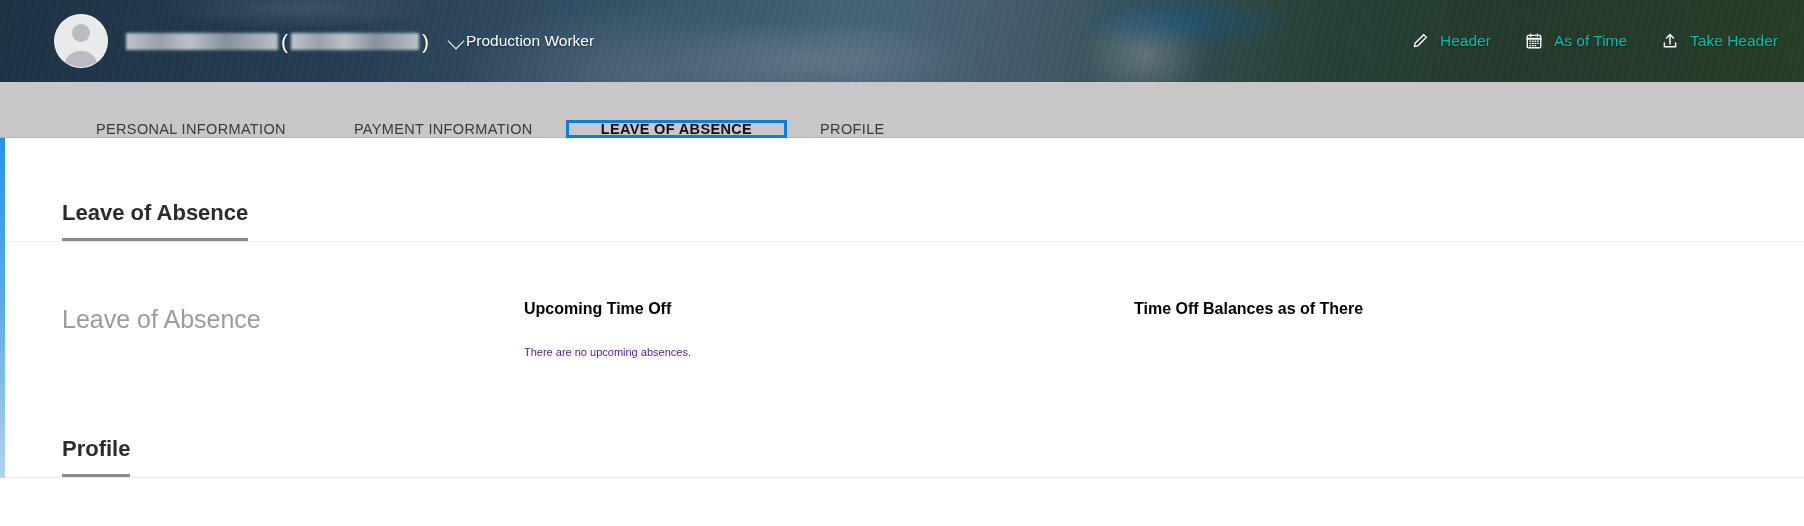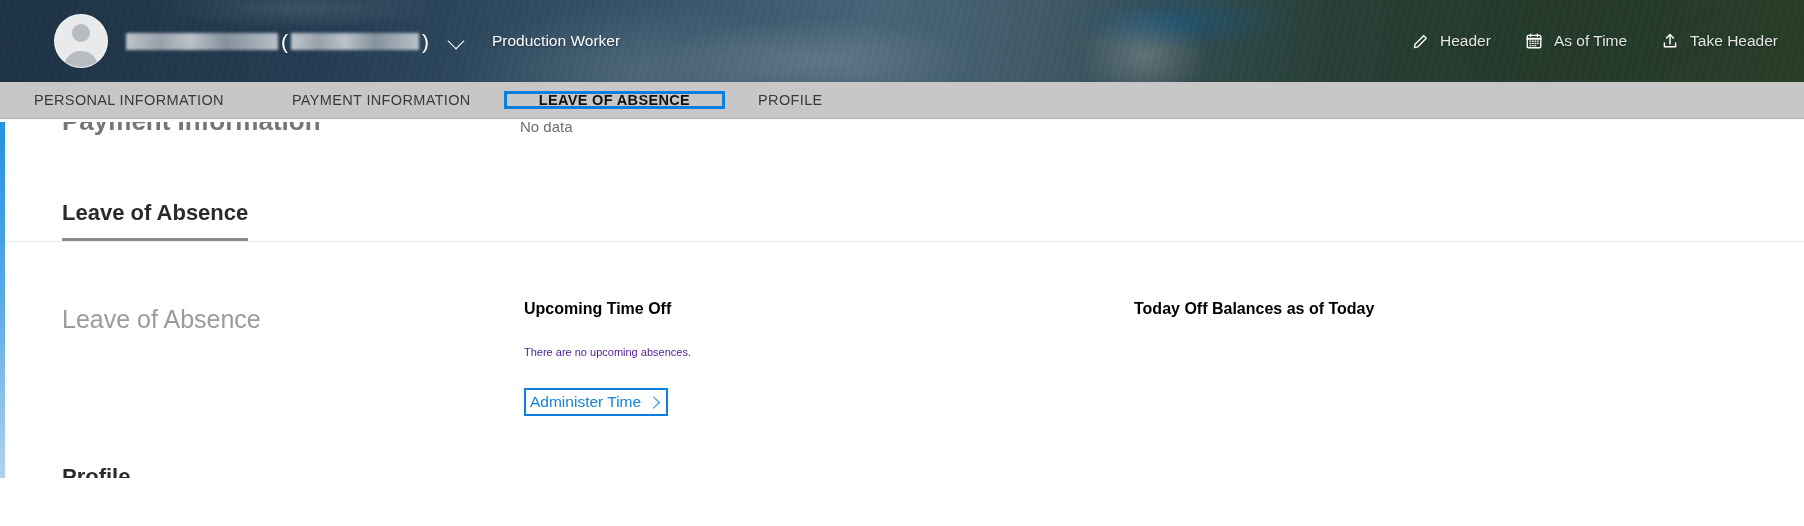--- a/index.html
+++ b/index.html
@@ -137,54 +137,54 @@
   .chevron-down::before {
     content: "";
     position: absolute;
     left: 2px; top: 3px;
     width: 11px; height: 11px;
     border-right: 1.8px solid #fff;
     border-bottom: 1.8px solid #fff;
     transform: rotate(45deg);
   }
   .job-title {
-    margin-left: 26px;
     color: #ffffff;
     font-size: 15.5px;
     white-space: nowrap;
     text-shadow: 0 1px 2px rgba(0,0,0,.45);
   }
 
   .banner-actions {
     margin-left: auto;
     display: flex;
     align-items: center;
     gap: 34px;
   }
   .banner-action {
     display: flex;
-    align-items: flex-end;
+    align-items: flex-start;
     gap: 11px;
-    color: #e5e5e5;
+    color: #14b8a6;
     font-size: 15.5px;
     white-space: nowrap;
     cursor: pointer;
     text-shadow: 0 1px 2px rgba(0,0,0,.45);
   }
   .banner-action svg { display: block; }
 
   
   .tabbar {
     position: absolute;
     top: 82px; left: 0;
     width: 1804px;
-    height: 37px;
+    height: 56px;
     background: #c8c6c6;
     display: flex;
-    align-items: center;
+    align-items: flex-end;
+    padding-left: 62px;
     border-bottom: 1px solid #b3b1b1;
     z-index: 5;
   }
   .tab {
     display: flex;
     align-items: center;
     justify-content: center;
     padding: 0 34px;
     font-size: 14.5px;
     letter-spacing: .35px;
@@ -397,28 +397,24 @@
     </div>
     <div class="hr"></div>
 
     <div class="content-grid">
 
       <div class="col-label">Leave of Absence</div>
 
       <div class="col">
         <div class="col-head">Upcoming Time Off</div>
         <div class="col-text">There are no upcoming absences.</div>
-        <div class="link-button">
-          <span>Administer Time</span>
-          <span class="lb-chevron"></span>
-        </div>
       </div>
 
       <div class="col">
-        <div class="col-head">Today Off Balances as of Today</div>
+        <div class="col-head">Time Off Balances as of There</div>
       </div>
 
     </div>
 
     <div class="section-head lower">
       <div class="section-title">Profile</div>
     </div>
     <div class="hr"></div>
 
   </div>

